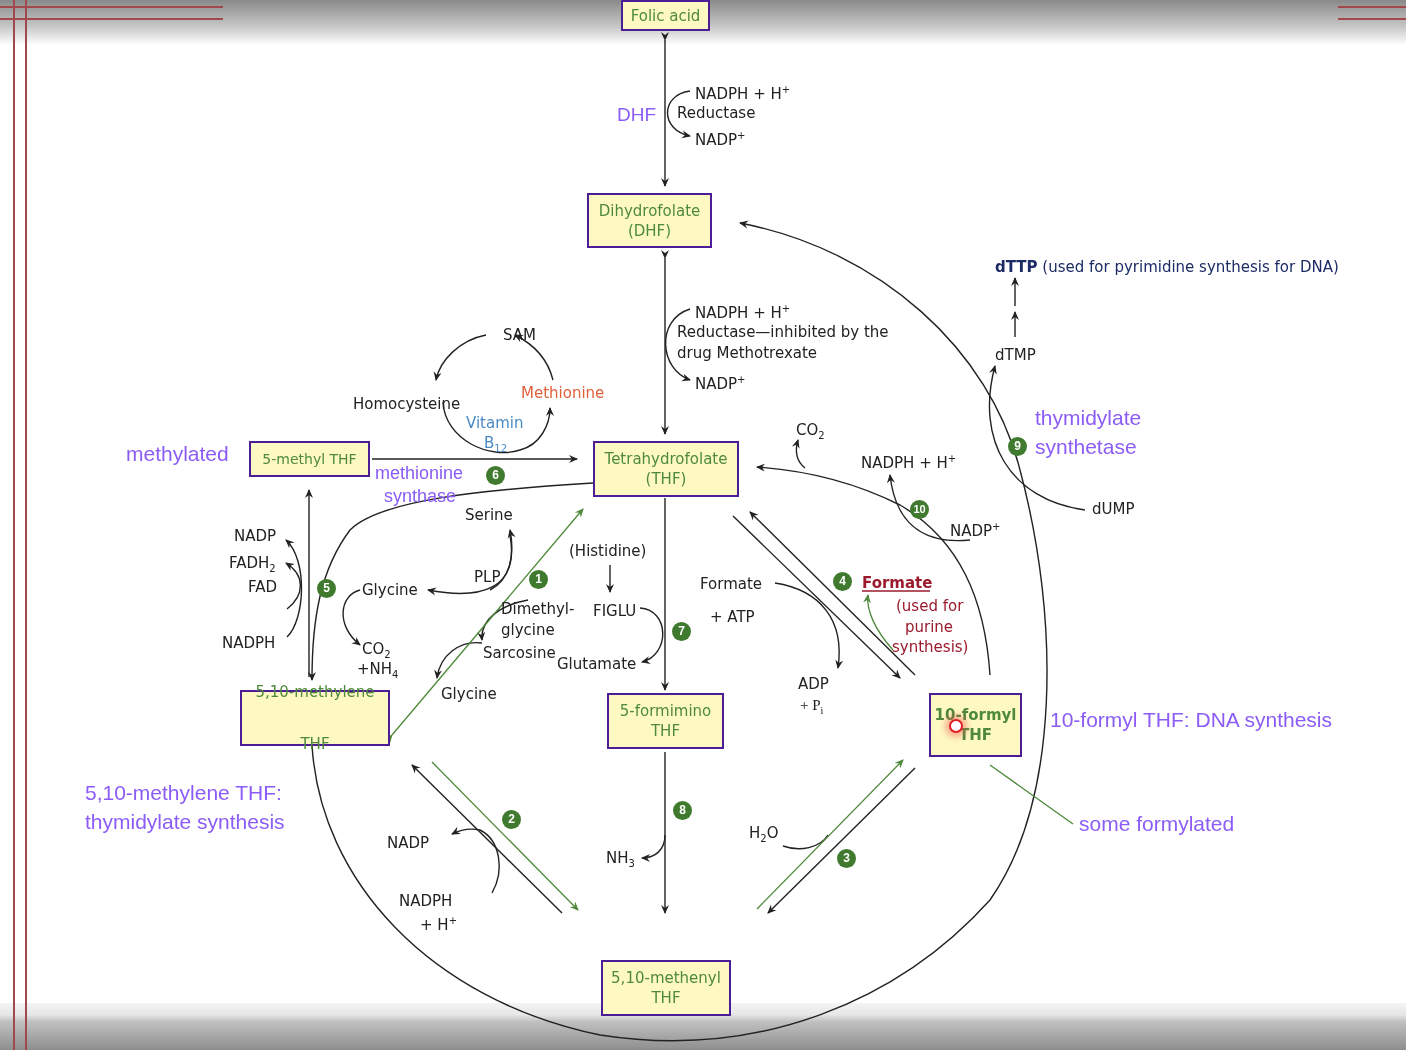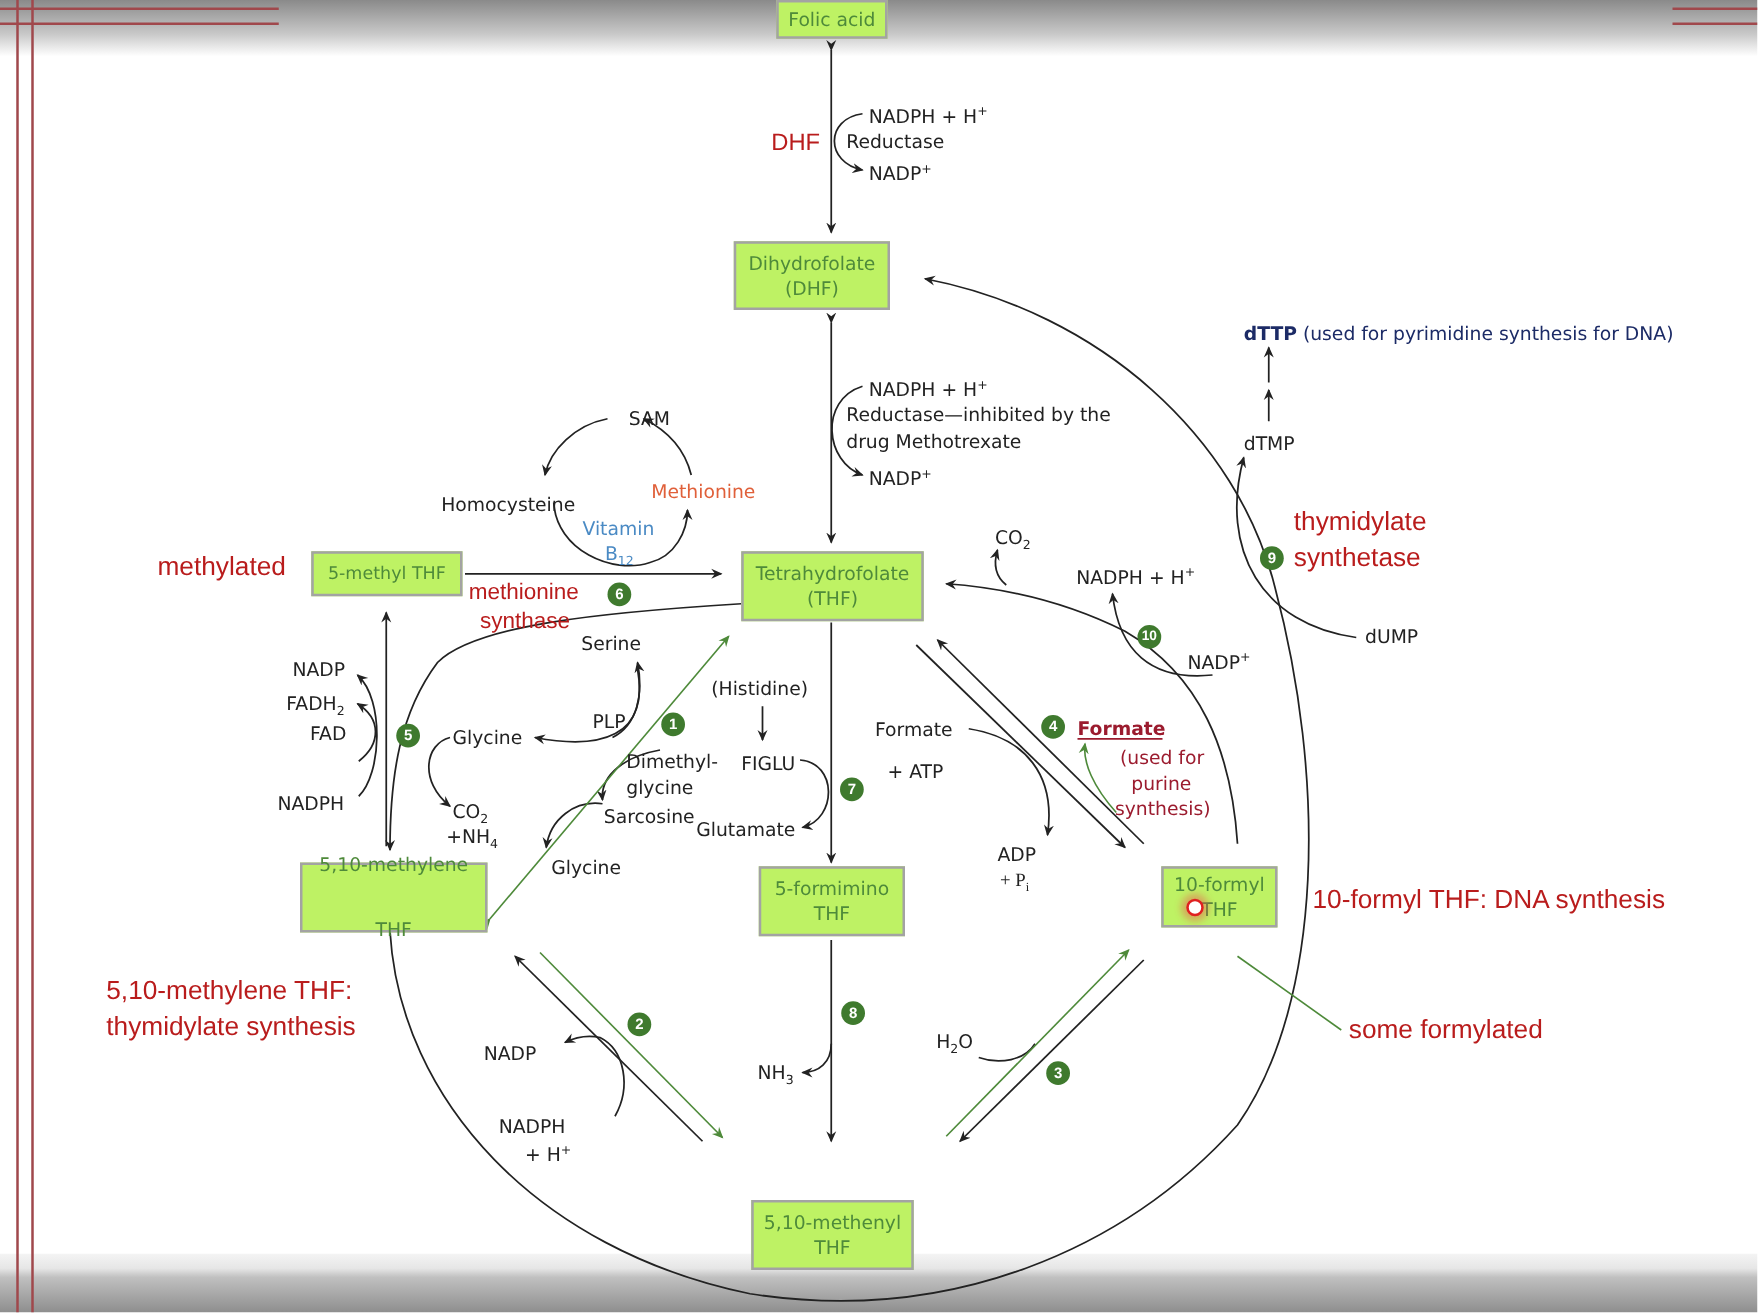--- a/index.html
+++ b/index.html
@@ -1,23 +1,23 @@
 <!DOCTYPE html>
 <html><head>
 <meta charset="utf-8">
 <style>
   html,body{margin:0;padding:0;}
   body{width:1406px;height:1050px;position:relative;overflow:hidden;background:#fff;font-family:"DejaVu Sans","Liberation Sans",sans-serif;}
   .topbar{position:absolute;left:0;top:0;width:1406px;height:45px;background:linear-gradient(#8a8a8a,#c8c8c8 60%,#fff);}
   .botbar{position:absolute;left:0;top:1003px;width:1406px;height:47px;background:linear-gradient(#f4f4f4,#e6e6e6 25%,#c0c0c0 40%,#8e8e8e);}
   .rl{position:absolute;background:#a0484c;}
   svg#diagram{position:absolute;left:0;top:0;}
-  .box{position:absolute;border:2px solid #a3a3a3;background:#bef264;color:#4e8a3a;font-size:15px;text-align:center;line-height:20px;display:flex;align-items:center;justify-content:center;flex-direction:column;box-sizing:border-box;}
+  .box{position:absolute;border:2px solid #4c1d95;background:#fef9c3;color:#4e8a3a;font-size:15px;text-align:center;line-height:20px;display:flex;align-items:center;justify-content:center;flex-direction:column;box-sizing:border-box;}
   .t{position:absolute;font-size:15px;color:#222;white-space:nowrap;line-height:18px;}
-  .big{font-size:21px;line-height:28px;font-family:"Liberation Sans",sans-serif;color:#b91c1c;}
+  .big{font-size:21px;line-height:28px;font-family:"Liberation Sans",sans-serif;color:#8b5cf6;}
   .red{color:#9b1b2e;}
   .org{color:#e0603a;}
   .blue{color:#4a8ac4;}
   .navy{color:#1c2b66;}
   .badge{position:absolute;width:19px;height:19px;border-radius:50%;background:#3f7a2e;color:#fff;font-size:12px;font-weight:bold;text-align:center;line-height:19px;font-family:"Liberation Sans",sans-serif;}
   .cursor{position:absolute;width:10px;height:10px;border-radius:50%;border:2px solid #e02020;background:#fff;box-shadow:0 0 6px 4px rgba(240,80,80,.45);}
   sub,sup{font-size:10px;}
 </style>
 </head>
 <body>
@@ -124,21 +124,21 @@
     <span>THF</span>
   </div>
 <div class="box" style="left:607px;top:693px;width:117px;height:56px;">
     <span>5-formimino</span>
     <span>THF</span>
   </div>
 <div class="box" style="left:601px;top:960px;width:130px;height:56px;">
     <span>5,10-methenyl</span>
     <span>THF</span>
   </div>
-<div class="box" style="left:929px;top:693px;width:93px;height:49px;">
+<div class="box" style="left:929px;top:693px;width:93px;height:64px;font-weight:bold;">
     <span>10-formyl</span>
     <span>THF</span>
   </div>
 
 <div class="t big" style="left:617px;top:101px;font-size:19px;">DHF</div>
 <div class="t" style="left:695px;top:81px;"><span>NADPH + H</span><sup>+</sup></div>
 <div class="t" style="left:677px;top:104px;">Reductase</div>
 <div class="t" style="left:695px;top:127px;"><span>NADP</span><sup>+</sup></div>
 
 <div class="t" style="left:695px;top:300px;"><span>NADPH + H</span><sup>+</sup></div>

